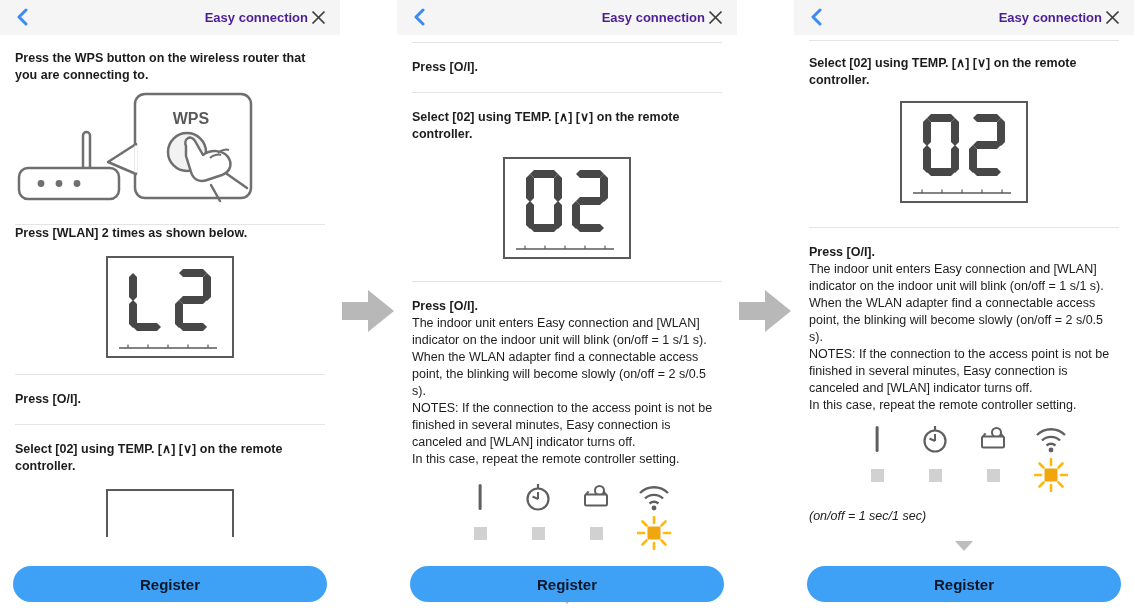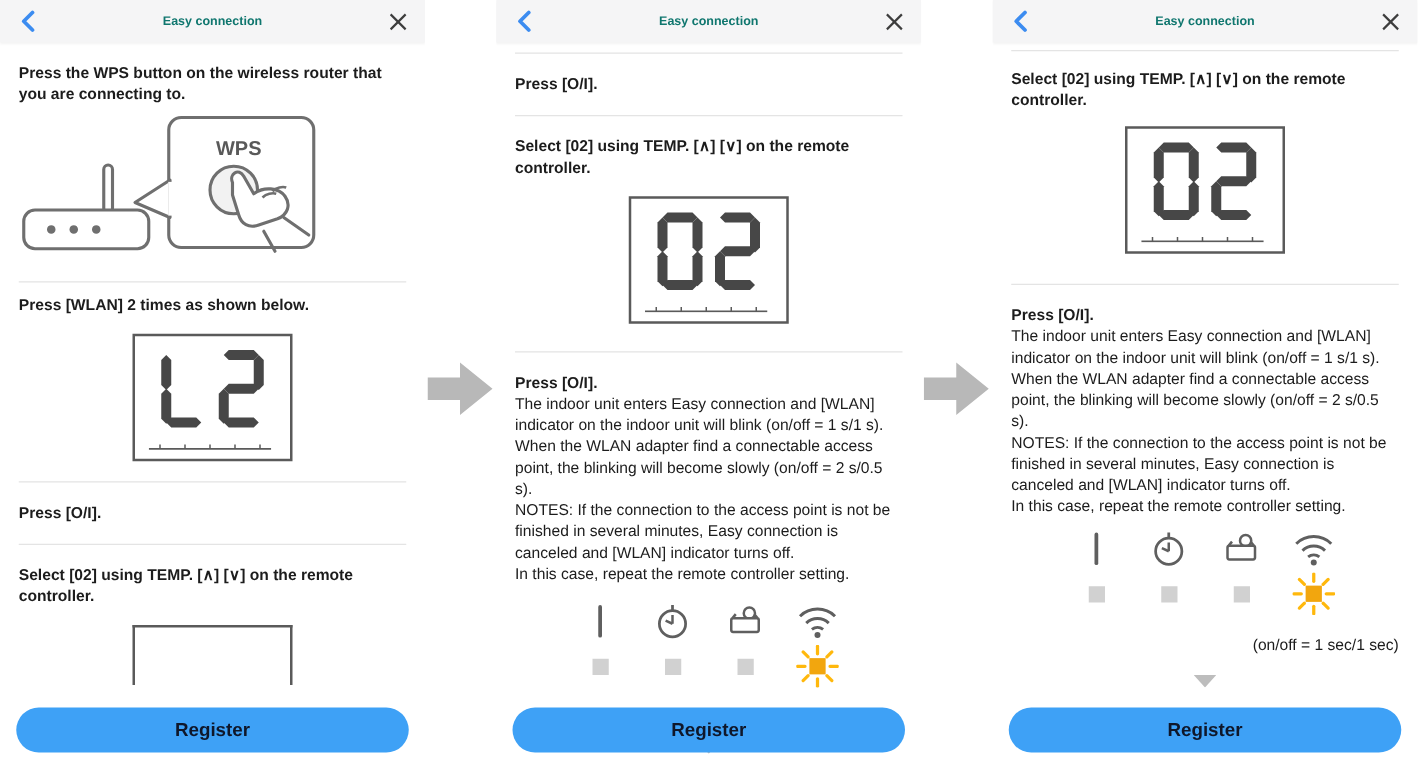--- a/index.html
+++ b/index.html
@@ -5,48 +5,48 @@
   html,body{margin:0;padding:0;background:#ffffff;}
   .stage{width:1135px;height:613px;display:flex;background:#fff;
          font-family:"Liberation Sans",sans-serif;color:#1c1c1c;overflow:hidden;}
   .panel{flex:0 0 340px;width:340px;height:613px;position:relative;background:#fff;overflow:hidden;}
   .gap{flex:0 0 57px;width:57px;position:relative;}
   .gap svg{position:absolute;top:289px;left:2px;}
 
   
   .hdr{height:34px;display:flex;align-items:center;background:#f5f5f6;
        padding:0 12px;box-shadow:0 1px 2px rgba(0,0,0,.05);position:relative;z-index:2;}
-  .hdr .title{flex:1;text-align:center;font-size:10px;font-weight:700;color:#0f766e;}
+  .hdr .title{flex:1;text-align:right;font-size:13px;font-weight:700;color:#4c1d95;}
   .icon-btn{width:20px;height:20px;display:flex;align-items:center;justify-content:center;cursor:pointer;}
 
   .content{padding:0 15px;position:relative;z-index:1;}
   p{margin:0;font-size:12.5px;line-height:17px;}
   .b{font-weight:700;}
-  .mt16{margin-top:16px;} .mt14{margin-top:14px;} .mt10{margin-top:10px;}
+  .mt16{margin-top:16px;} .mt14{margin-top:14px;} .mt10{}
   hr{border:none;border-top:1px solid #e4e4e4;margin:0;}
   .hr8{margin-top:8px;} .hr6{margin-top:6px;} .hr12{margin-top:12px;}
   .hr16{margin-top:16px;} .hr22{margin-top:22px;} .hr24{margin-top:24px;}
 
   
   .lcd{width:124px;height:98px;border:2px solid #5a5a5a;margin:14px auto 0;position:relative;background:#fff;}
   .seg{position:absolute;top:9px;left:0;right:0;text-align:center;}
   .seg svg{margin:0 3px;}
   .ruler{position:absolute;bottom:7px;left:11px;}
   .lcd-peek{width:124px;height:46px;border:2px solid #5a5a5a;border-bottom:none;margin:14px auto 0;}
 
   
   .wps-ill{margin-top:6px;}
 
   
   .ind-row{display:flex;justify-content:center;gap:24px;margin-top:14px;}
   .ind{display:flex;flex-direction:column;align-items:center;}
   .slot{height:34px;width:34px;display:flex;align-items:center;justify-content:center;margin-top:4px;}
   .sq{width:13px;height:13px;background:#d1d1d1;}
 
-  .note{font-size:12.5px;text-align:right;margin-top:16px;}
+  .note{font-size:12.5px;text-align:left;margin-top:16px;font-style:italic;}
   .scroll-tri{text-align:center;margin-top:12px;}
 
   
   .register{position:absolute;left:13px;right:13px;bottom:11px;height:36px;border:none;
             border-radius:18px;background:#3ea1f6;color:#0f172a;font-weight:700;font-size:15px;
             font-family:"Liberation Sans",sans-serif;z-index:10;cursor:pointer;}
 </style>
 </head>
 <body>
 

